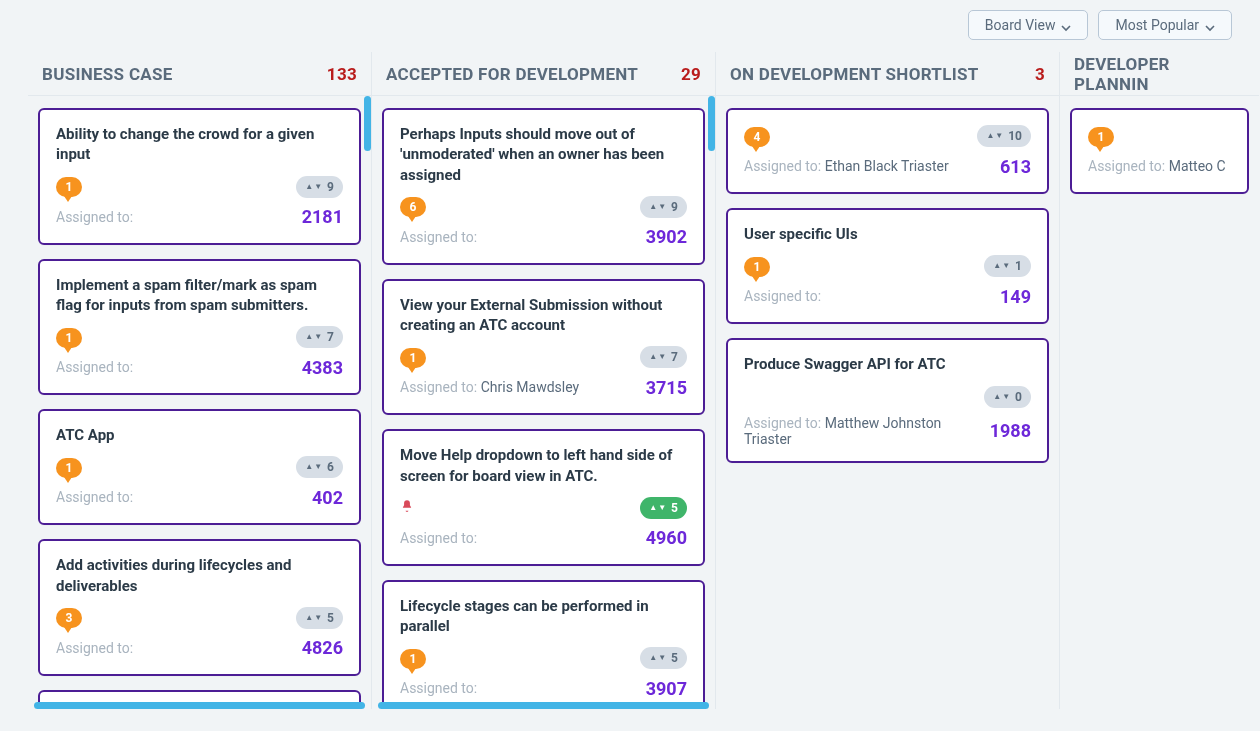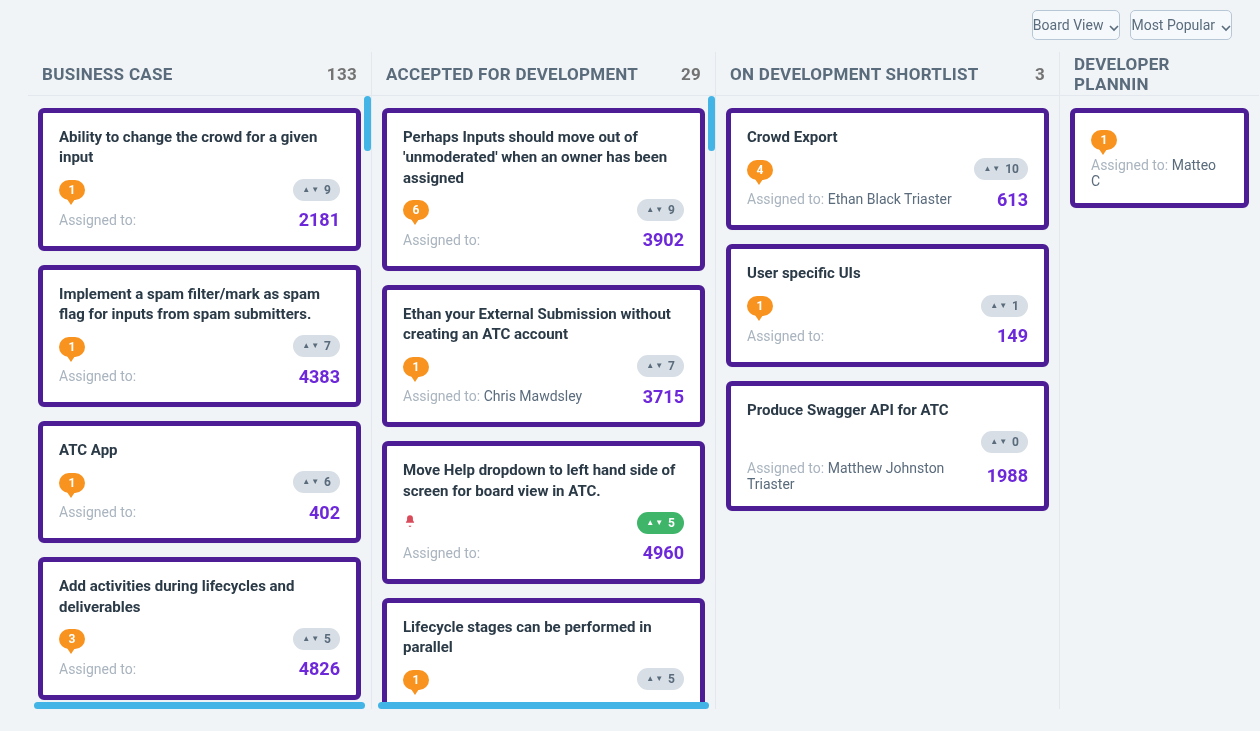--- a/index.html
+++ b/index.html
@@ -23,21 +23,21 @@
     display: flex;
     gap: 10px;
   }
   .toolbar .dropdown {
     display: flex;
     align-items: center;
     gap: 6px;
     border: 1px solid #b8c7d6;
     background: #f5f9fc;
     border-radius: 5px;
-    padding: 6px 0;
+    padding: 6px 16px;
     font-size: 14px;
     color: #5a6b7c;
     cursor: pointer;
     user-select: none;
     text-align: right;
   }
   .toolbar .dropdown .chev {
     width: 10px; height: 10px; display: inline-block;
   }
   .board {
@@ -65,21 +65,21 @@
     justify-content: space-between;
     padding: 0 14px;
     border-bottom: 1px solid #e2e8ed;
     font-weight: 700;
     font-size: 17px;
     color: #5a6b7c;
     letter-spacing: 0.3px;
   }
   .col-header .count {
     font-weight: 700;
-    color: #737373;
+    color: #b91c1c;
   }
   .col-body-outer {
     position: relative;
     flex: 1;
     overflow: hidden;
   }
   .col-body {
     position: absolute;
     inset: 0;
     padding: 12px 10px 10px 10px;
@@ -98,21 +98,21 @@
     position: absolute;
     left: 6px;
     right: 6px;
     bottom: 0;
     height: 7px;
     border-radius: 4px;
     background: #42b4e6;
   }
   .card {
     background: #fff;
-    border: 5px solid #4c1d95;
+    border: 2px solid #4c1d95;
     border-radius: 6px;
     padding: 14px 16px;
     margin-bottom: 14px;
     box-shadow: 0 1px 1px rgba(0,0,0,0.02);
     cursor: pointer;
   }
   .card-title {
     font-size: 15px;
     font-weight: 700;
     line-height: 1.35;
@@ -325,21 +325,21 @@
                   </span>
                   <span>9</span>
                 </span>
               </div>
               <div class="card-row last">
                 <span class="assigned"><span>Assigned to:</span></span>
                 <span class="score">3902</span>
               </div>
             </div>
             <div class="card">
-              <div class="card-title">Ethan your External Submission without creating an ATC account</div>
+              <div class="card-title">View your External Submission without creating an ATC account</div>
               <div class="card-row">
                 <div><span class="comment-bubble">1</span></div>
                 <span class="vote-pill">
                   <span class="arrows">
                     <span>▲</span>
                     <span>▼</span>
                   </span>
                   <span>7</span>
                 </span>
               </div>
@@ -390,21 +390,20 @@
         </div>
       </div>
       <div class="column">
         <div class="col-header">
           <span>ON DEVELOPMENT SHORTLIST</span>
           <span class="count">3</span>
         </div>
         <div class="col-body-outer">
           <div class="col-body">
             <div class="card">
-              <div class="card-title">Crowd Export</div>
               <div class="card-row">
                 <div><span class="comment-bubble">4</span></div>
                 <span class="vote-pill">
                   <span class="arrows">
                     <span>▲</span>
                     <span>▼</span>
                   </span>
                   <span>10</span>
                 </span>
               </div>

